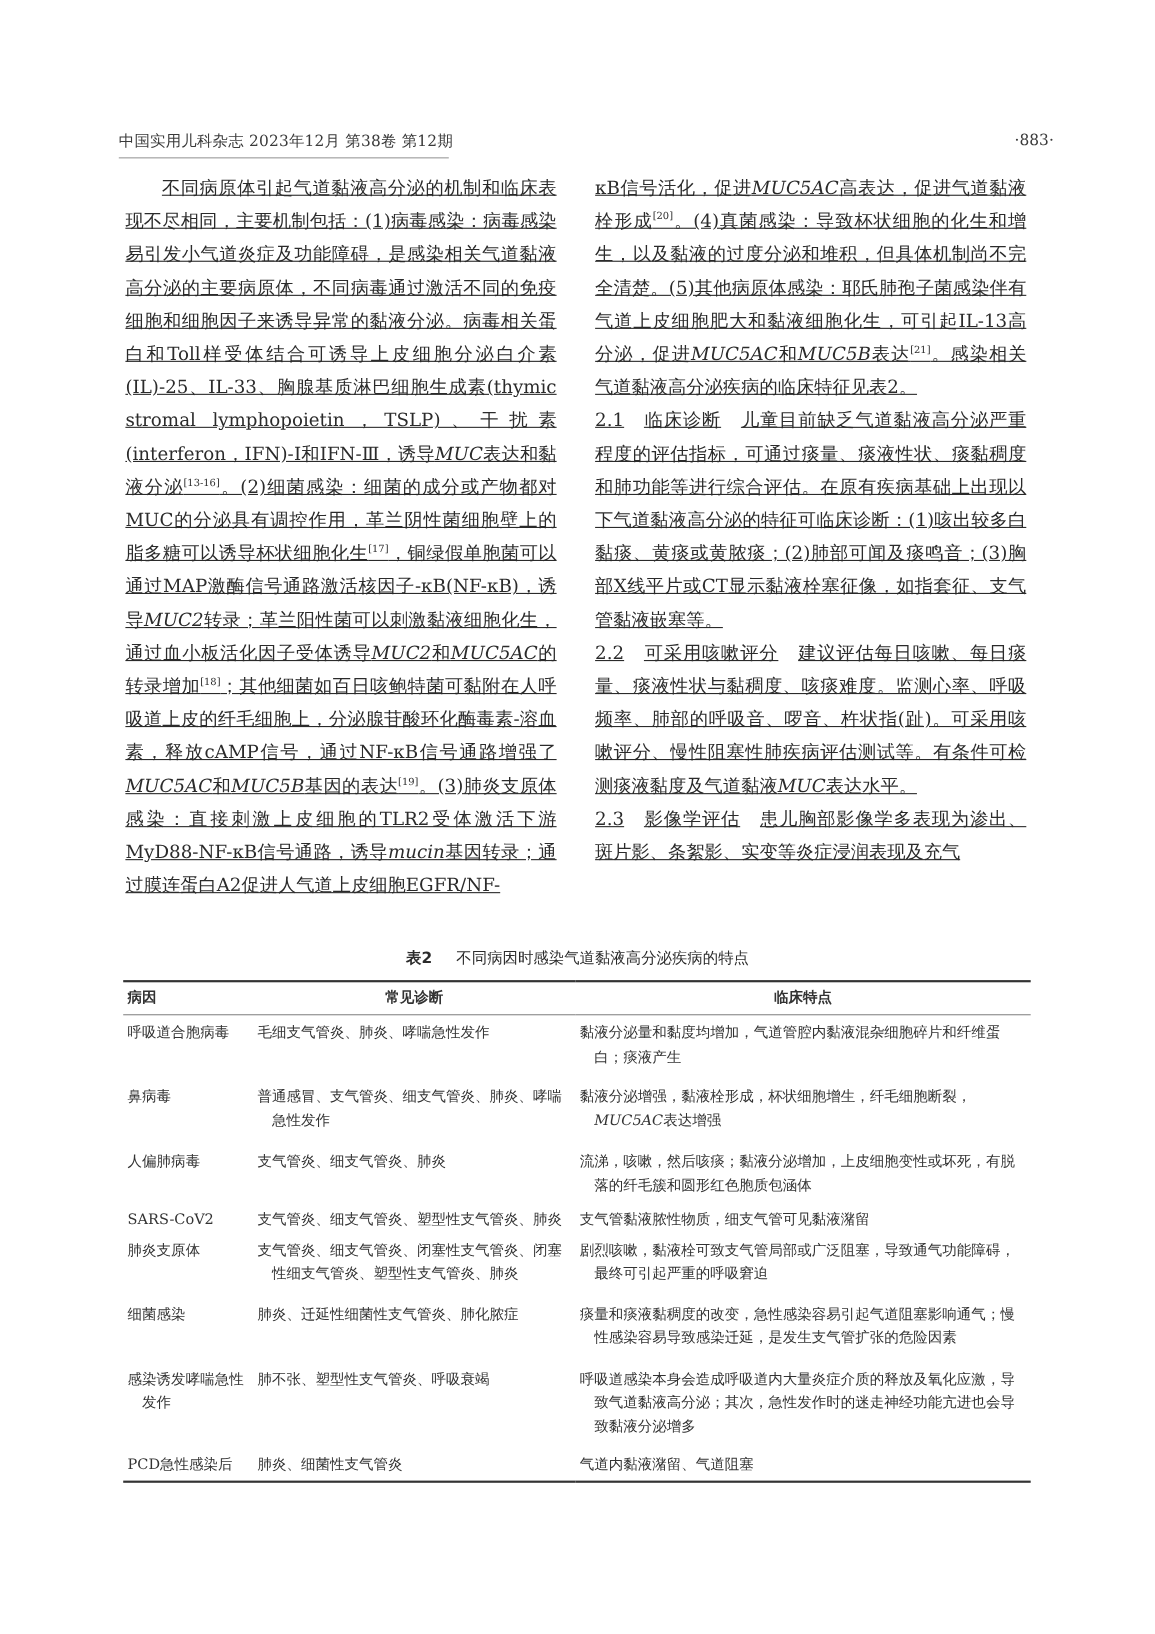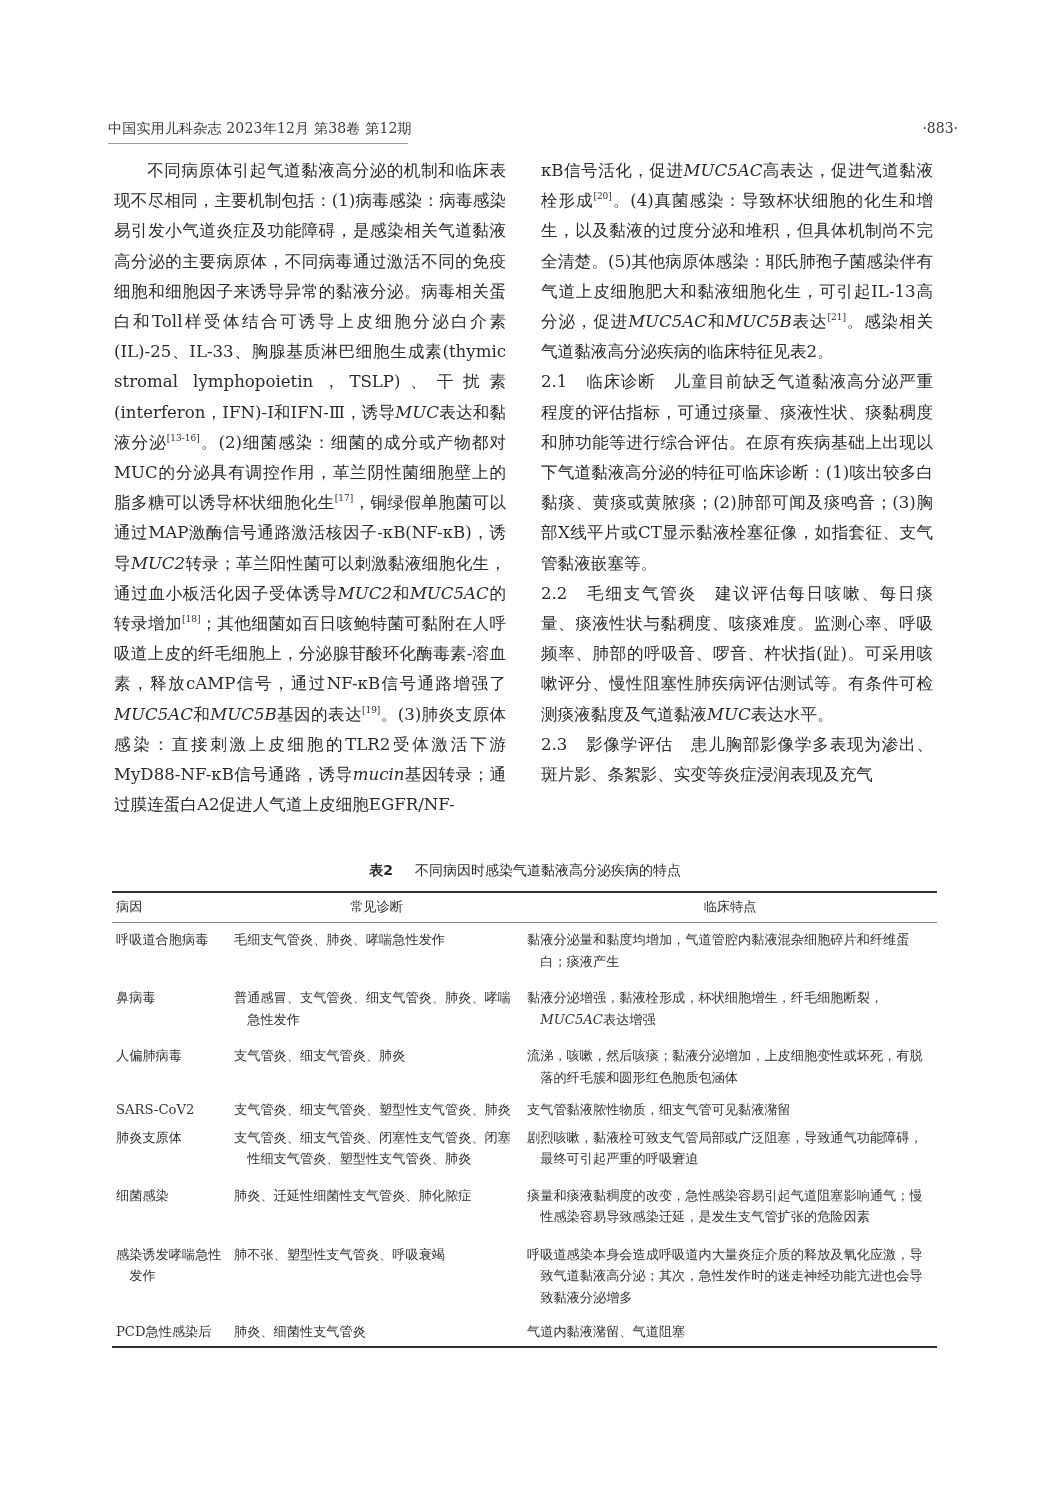--- a/index.html
+++ b/index.html
@@ -44,20 +44,21 @@
       background: #9a9a9a;
     }
     .col {
       position: absolute;
       top: 156px;
       width: 392px;
       font-size: 16.6px;
       line-height: 30.2px;
       text-align: justify;
       color: #2b2b2b;
+      text-decoration: underline;
     }
     .col-left { left: 114px; }
     .col-right { left: 541px; }
     .col p {
       margin: 0;
     }
     .indent { text-indent: 2em; }
     .sup {
       font-size: 9px;
       vertical-align: super;
@@ -110,21 +111,21 @@
       color: #333;
     }
     thead tr {
       border-top: 2px solid #333;
       border-bottom: 1px solid #888;
     }
     tbody tr:last-child {
       border-bottom: 2px solid #333;
     }
     th {
-      font-weight: normal;
+      font-weight: bold;
       padding: 5px 4px 6px 4px;
       height: 16px;
     }
     th.c1 { text-align: left; }
     th.c2, th.c3 { text-align: center; }
     td {
       vertical-align: top;
       line-height: 21.5px;
       padding: 6px 4px 6px 4px;
     }
@@ -158,21 +159,21 @@
 <div class="col col-left">
   <p class="indent" id="left-para"><span>不同病原体引起气道黏液高分泌的机制和临床表现不尽相同，主要机制包括：(1)病毒感染：病毒感染易引发小气道炎症及功能障碍，是感染相关气道黏液高分泌的主要病原体，不同病毒通过激活不同的免疫细胞和细胞因子来诱导异常的黏液分泌。病毒相关蛋白和Toll样受体结合可诱导上皮细胞分泌白介素(IL)-25、IL-33、胸腺基质淋巴细胞生成素(thymic stromal lymphopoietin，TSLP)、干扰素(interferon，IFN)-Ⅰ和IFN-Ⅲ，诱导</span><span class="ital">MUC</span><span>表达和黏液分泌</span><span class="sup">[13-16]</span><span>。(2)细菌感染：细菌的成分或产物都对MUC的分泌具有调控作用，革兰阴性菌细胞壁上的脂多糖可以诱导杯状细胞化生</span><span class="sup">[17]</span><span>，铜绿假单胞菌可以通过MAP激酶信号通路激活核因子-κB(NF-κB)，诱导</span><span class="ital">MUC2</span><span>转录；革兰阳性菌可以刺激黏液细胞化生，通过血小板活化因子受体诱导</span><span class="ital">MUC2</span><span>和</span><span class="ital">MUC5AC</span><span>的转录增加</span><span class="sup">[18]</span><span>；其他细菌如百日咳鲍特菌可黏附在人呼吸道上皮的纤毛细胞上，分泌腺苷酸环化酶毒素-溶血素，释放cAMP信号，通过NF-κB信号通路增强了</span><span class="ital">MUC5AC</span><span>和</span><span class="ital">MUC5B</span><span>基因的表达</span><span class="sup">[19]</span><span>。(3)肺炎支原体感染：直接刺激上皮细胞的TLR2受体激活下游MyD88-NF-κB信号通路，诱导</span><span class="ital">mucin</span><span>基因转录；通过膜连蛋白A2促进人气道上皮细胞EGFR/NF-</span></p>
 </div>
 
 <div class="col col-right">
   <p id="right-cont"><span>κB信号活化，促进</span><span class="ital">MUC5AC</span><span>高表达，促进气道黏液栓形成</span><span class="sup">[20]</span><span>。(4)真菌感染：导致杯状细胞的化生和增生，以及黏液的过度分泌和堆积，但具体机制尚不完全清楚。(5)其他病原体感染：耶氏肺孢子菌感染伴有气道上皮细胞肥大和黏液细胞化生，可引起IL-13高分泌，促进</span><span class="ital">MUC5AC</span><span>和</span><span class="ital">MUC5B</span><span>表达</span><span class="sup">[21]</span><span>。感染相关气道黏液高分泌疾病的临床特征见表2。</span></p>
   <p id="sub-0">
     <span class="sub-num">2.1</span><span class="sub-title">临床诊断</span><span class="sub-body"><span>儿童目前缺乏气道黏液高分泌严重程度的评估指标，可通过痰量、痰液性状、痰黏稠度和肺功能等进行综合评估。在原有疾病基础上出现以下气道黏液高分泌的特征可临床诊断：(1)咳出较多白黏痰、黄痰或黄脓痰；(2)肺部可闻及痰鸣音；(3)胸部X线平片或CT显示黏液栓塞征像，如指套征、支气管黏液嵌塞等。</span></span>
   </p>
   <p id="sub-1">
-    <span class="sub-num">2.2</span><span class="sub-title">毛细支气管炎</span><span class="sub-body"><span>建议评估每日咳嗽、每日痰量、痰液性状与黏稠度、咳痰难度。监测心率、呼吸频率、肺部的呼吸音、啰音、杵状指(趾)。可采用咳嗽评分、慢性阻塞性肺疾病评估测试等。有条件可检测痰液黏度及气道黏液</span><span class="ital">MUC</span><span>表达水平。</span></span>
+    <span class="sub-num">2.2</span><span class="sub-title">可采用咳嗽评分</span><span class="sub-body"><span>建议评估每日咳嗽、每日痰量、痰液性状与黏稠度、咳痰难度。监测心率、呼吸频率、肺部的呼吸音、啰音、杵状指(趾)。可采用咳嗽评分、慢性阻塞性肺疾病评估测试等。有条件可检测痰液黏度及气道黏液</span><span class="ital">MUC</span><span>表达水平。</span></span>
   </p>
   <p id="sub-2">
     <span class="sub-num">2.3</span><span class="sub-title">影像学评估</span><span class="sub-body"><span>患儿胸部影像学多表现为渗出、斑片影、条絮影、实变等炎症浸润表现及充气</span></span>
   </p>
 </div>
 
 <div class="table-caption">
   <span class="cap-label">表2</span><span>不同病因时感染气道黏液高分泌疾病的特点</span>
 </div>
 

